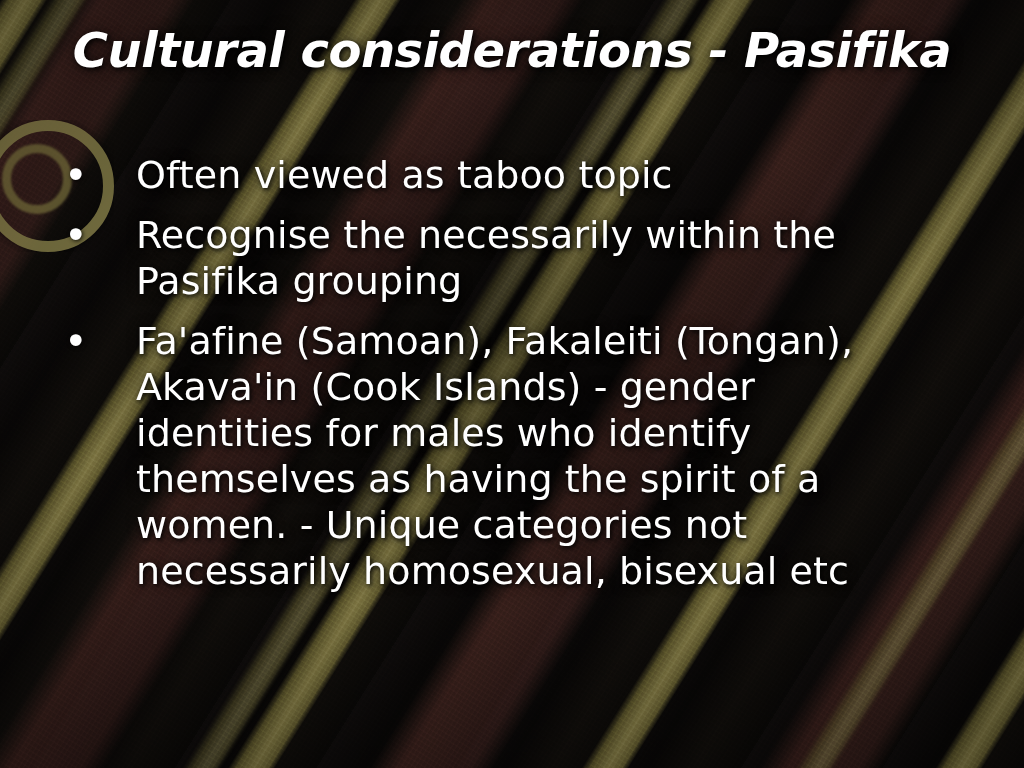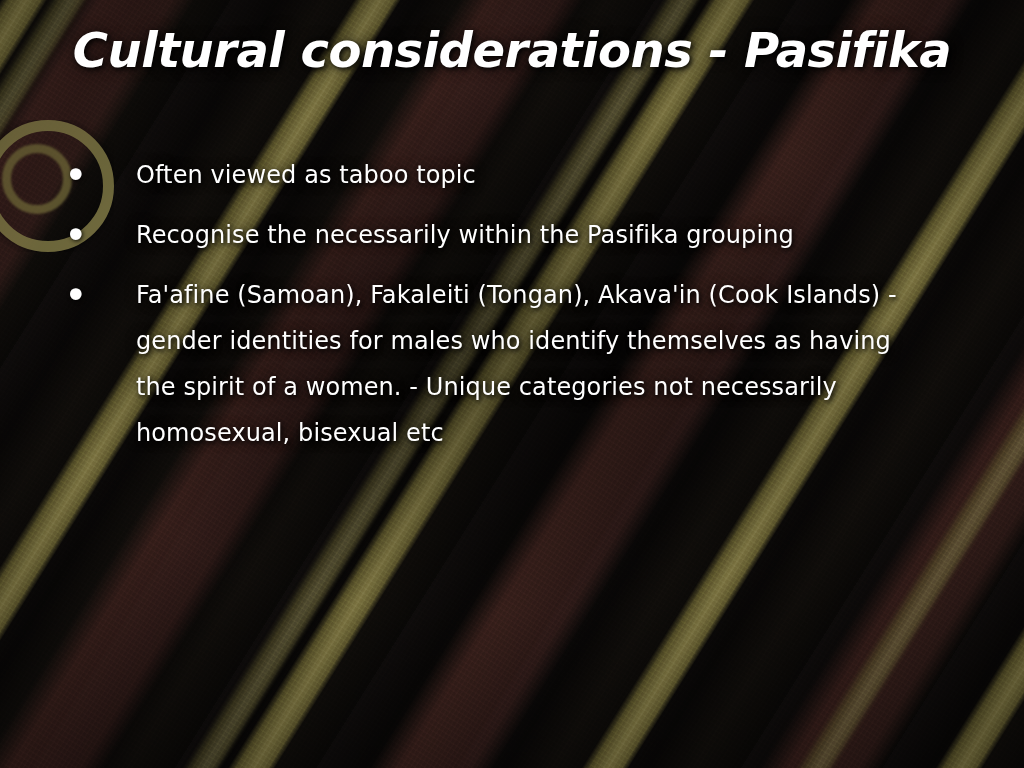--- a/index.html
+++ b/index.html
@@ -159,21 +159,21 @@
     color: #ffffff;
     font-size: 40px;
     line-height: 46px;
     text-align: left;
     padding-left: 8px;
     text-shadow: 1px 1px 4px rgba(0,0,0,0.9);
   }
   .bullet-text {
     flex: 1 1 auto;
     color: #ffffff;
-    font-size: 24px;
+    font-size: 38px;
     line-height: 46px;
     letter-spacing: 0.1px;
     text-shadow: 1.5px 1.5px 4px rgba(0,0,0,0.9), 0 0 12px rgba(0,0,0,0.55);
   }
 </style>
 </head>
 <body>
 
 <div class="slide">
 

